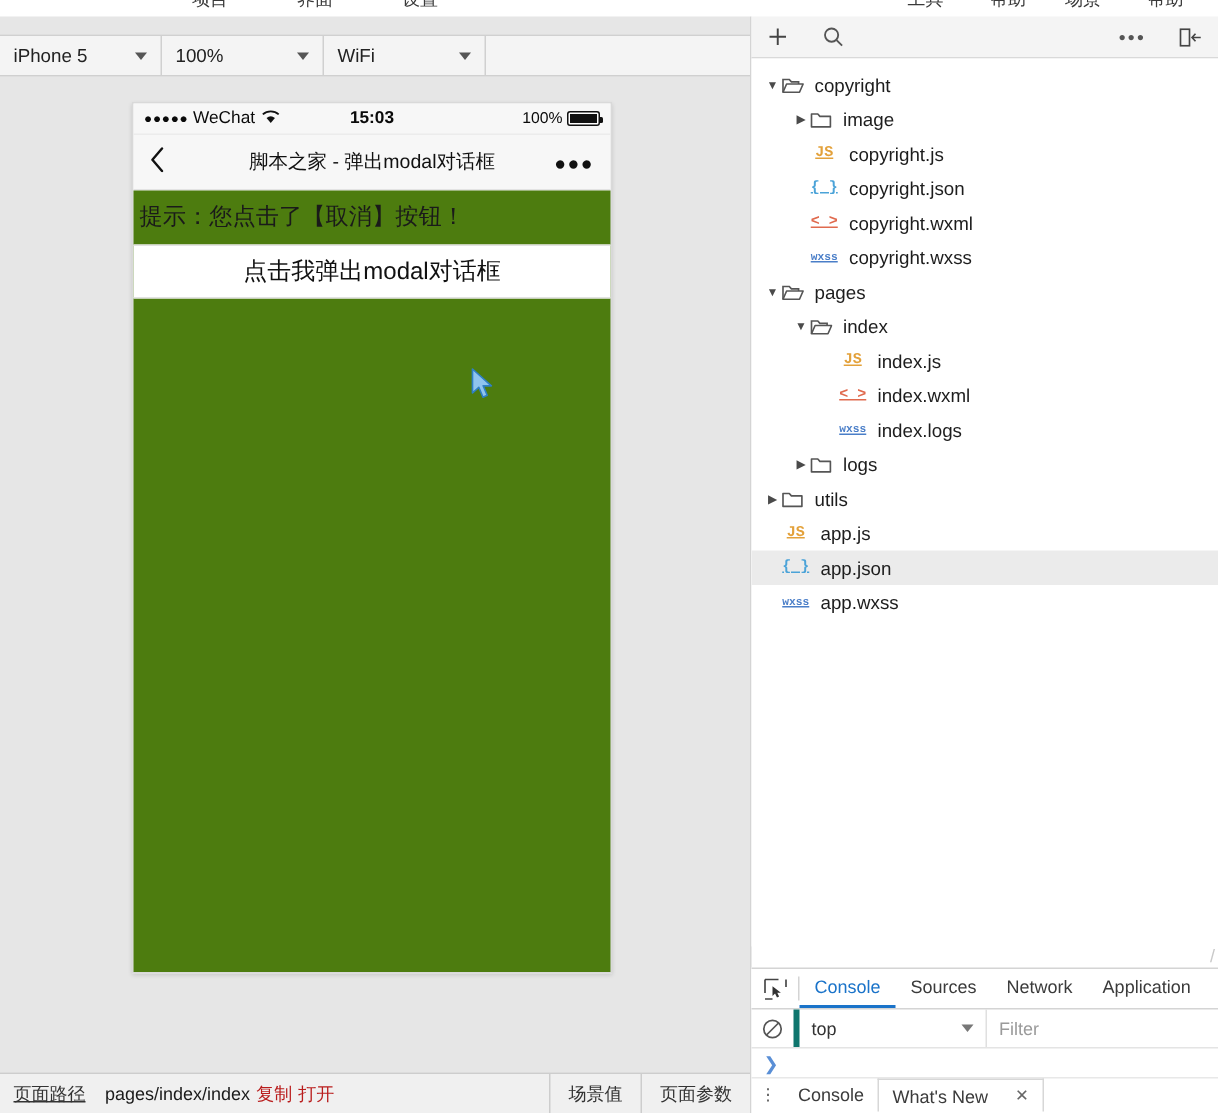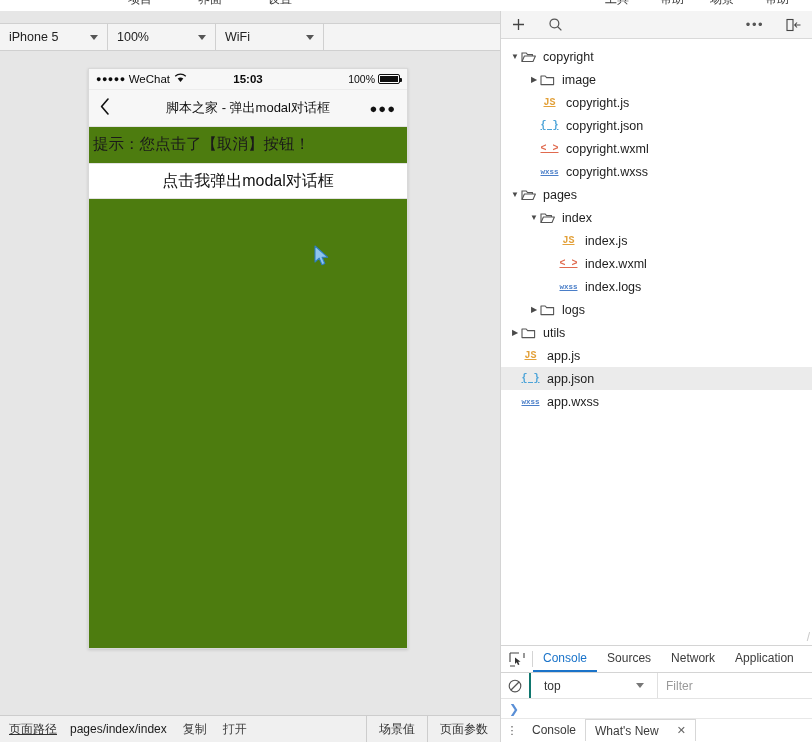--- a/index.html
+++ b/index.html
@@ -97,21 +97,21 @@
   .cursor { position: absolute; left: 224px; top: 118px; width: 18px; height: 22px; }
 
   
   .bottom-bar {
     position: absolute; left: 0; bottom: 0; width: 500px; height: 27px;
     background: #f0f0f0; border-top: 1px solid #cdcdcd; display: flex;
     align-items: center; font-size: 12px; color: #333;
   }
   .bb-label { padding-left: 9px; color: #333; text-decoration: underline; }
   .bb-path { margin-left: 13px; color: #1a1a1a; }
-  .bb-link { margin-left: 16px; color: #404040; cursor: pointer; }
+  .bb-link { margin-left: 4px; color: #b91c1c; cursor: pointer; }
   .bb-tabs { margin-left: auto; display: flex; height: 100%; }
   .bb-tab {
     display: flex; align-items: center; padding: 0 12px;
     border-left: 1px solid #cdcdcd; cursor: pointer; color: #333;
   }
 
   
   .right-col {
     position: absolute; left: 500px; top: 11px; width: 312px; height: 731px;
     background: #fff; border-left: 1px solid #d4d4d4;
@@ -155,22 +155,22 @@
     padding: 0 10px; height: 100%; display: flex; align-items: center;
     color: #3b3b3b; cursor: pointer; border-bottom: 2px solid transparent;
   }
   .dt-tab.active { color: #1a73c9; border-bottom-color: #1a73c9; }
   .dt-filterbar {
     height: 26px; display: flex; align-items: center; border-bottom: 1px solid #e4e4e4;
     font-size: 12px;
   }
   .dt-clear { width: 28px; display: flex; align-items: center; justify-content: center; cursor:pointer; }
   .dt-ctx {
-    display: flex; align-items: center; border-left: 2px solid #0f766e;
-    width: 128px; height: 100%; padding: 0 13px; color: #333; cursor: pointer;
+    display: flex; align-items: center; border-left: 4px solid #0f766e;
+    width: 128px; height: 100%; padding: 0 8px; color: #333; cursor: pointer;
   }
   .dt-ctx .caret { border-top-color: #777; }
   .dt-filter {
     border-left: 1px solid #e0e0e0; height: 100%; display: flex; align-items: center;
     padding: 0 8px; color: #9a9a9a; flex: 1;
   }
   .dt-console-line {
     height: 20px; display: flex; align-items: center; padding-left: 8px;
     border-bottom: 1px solid #e8e8e8; color: #5a8fd6; font-size: 12px;
   }

